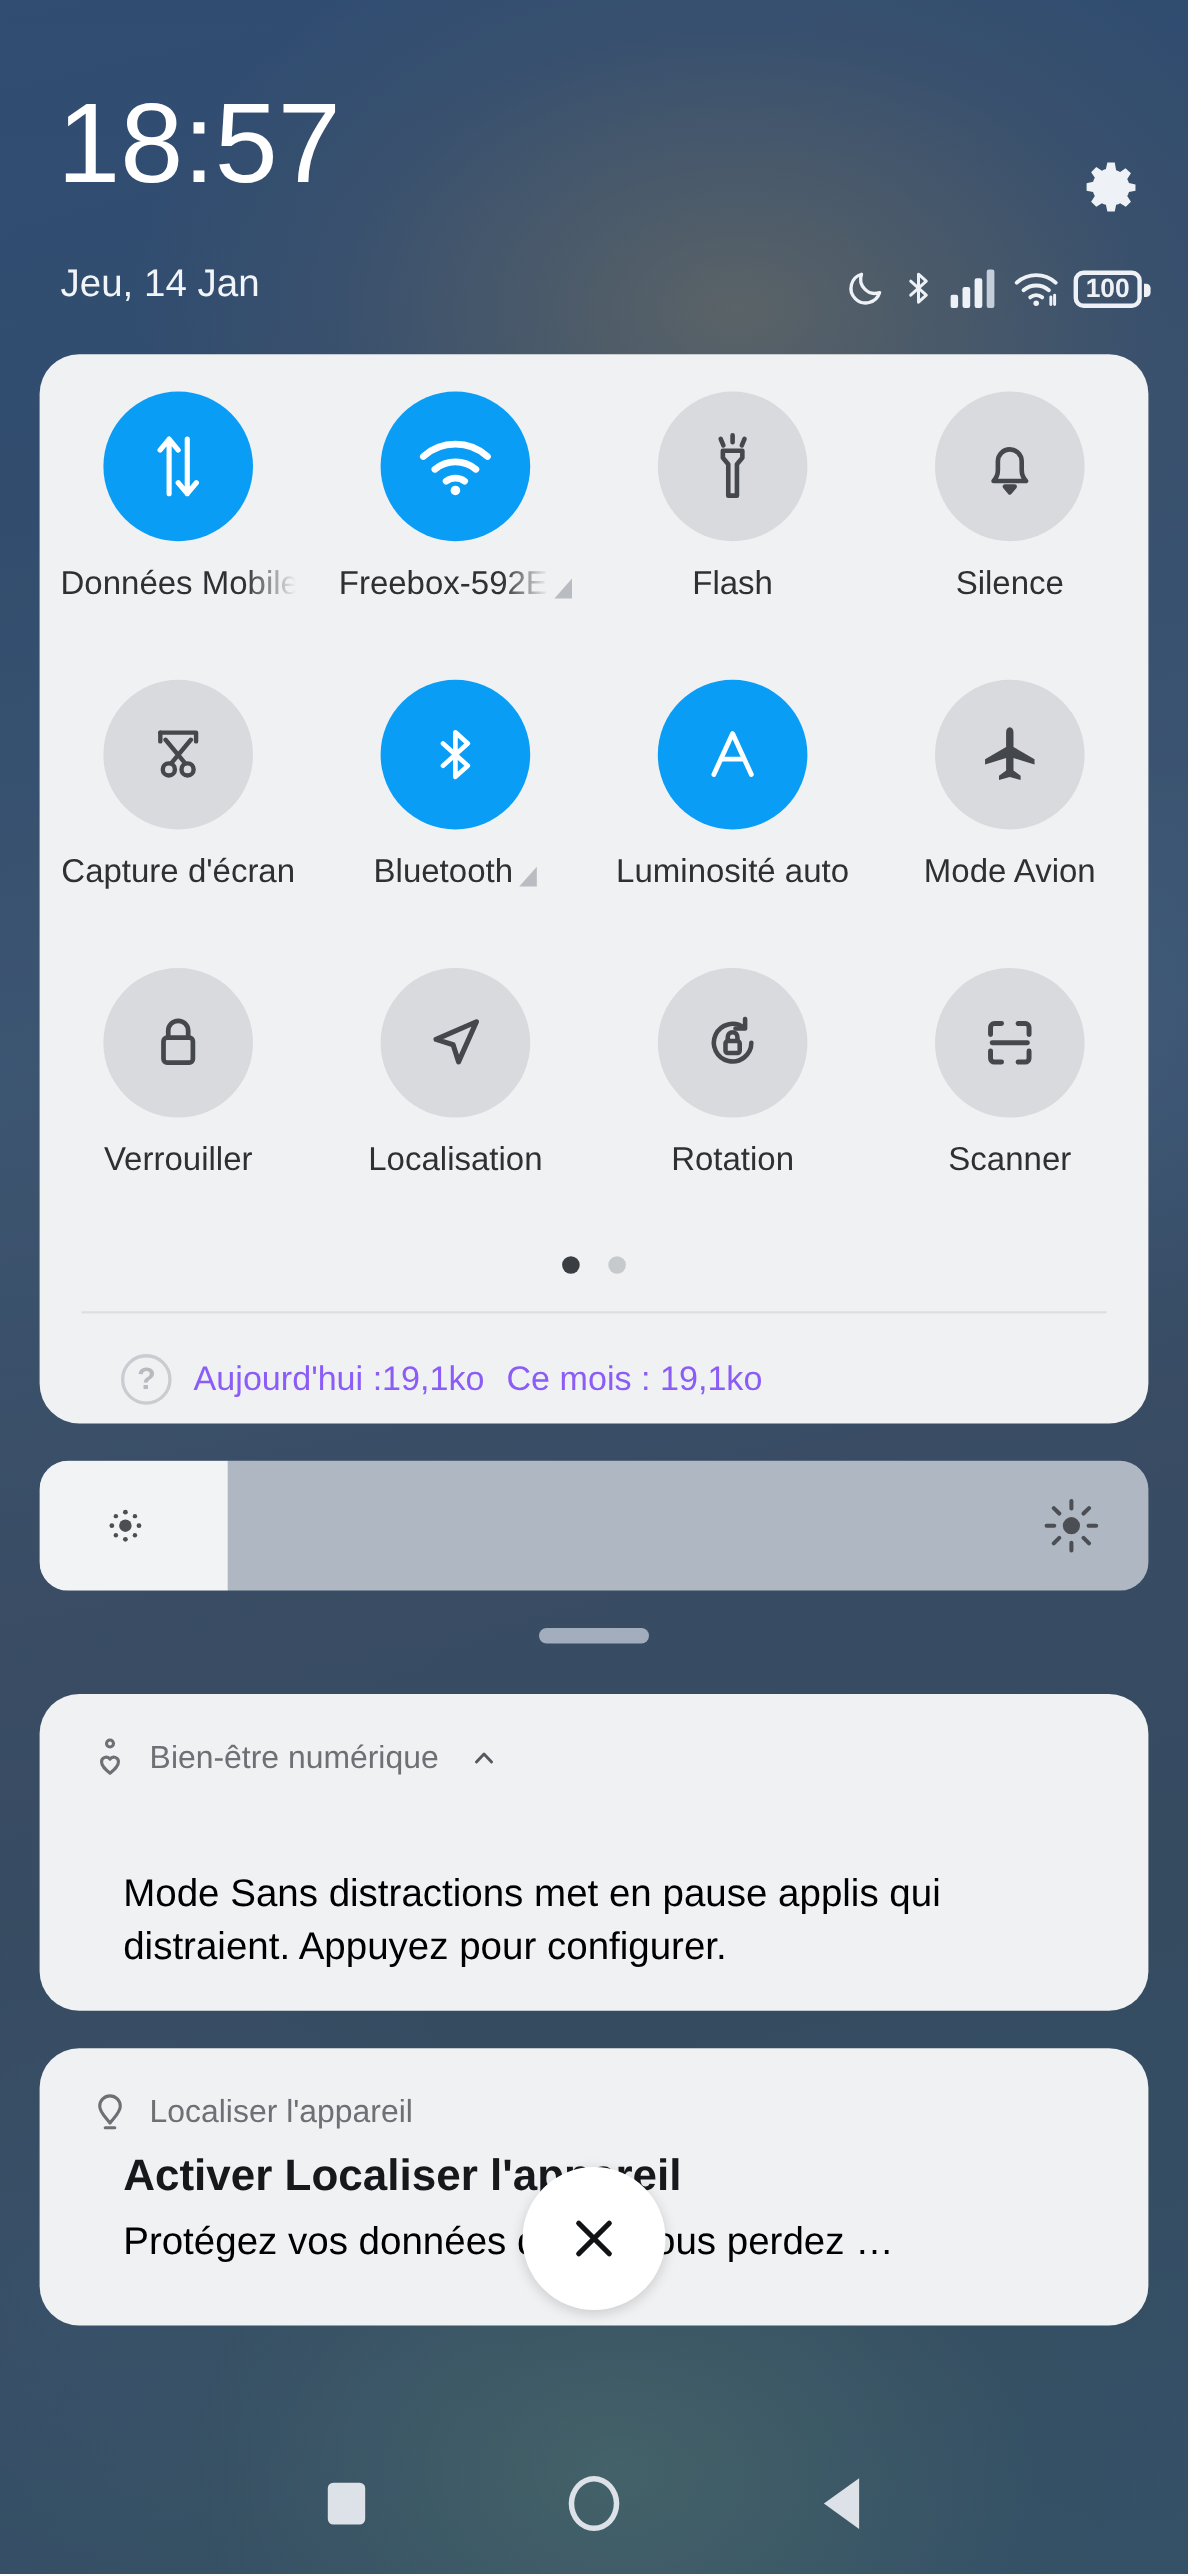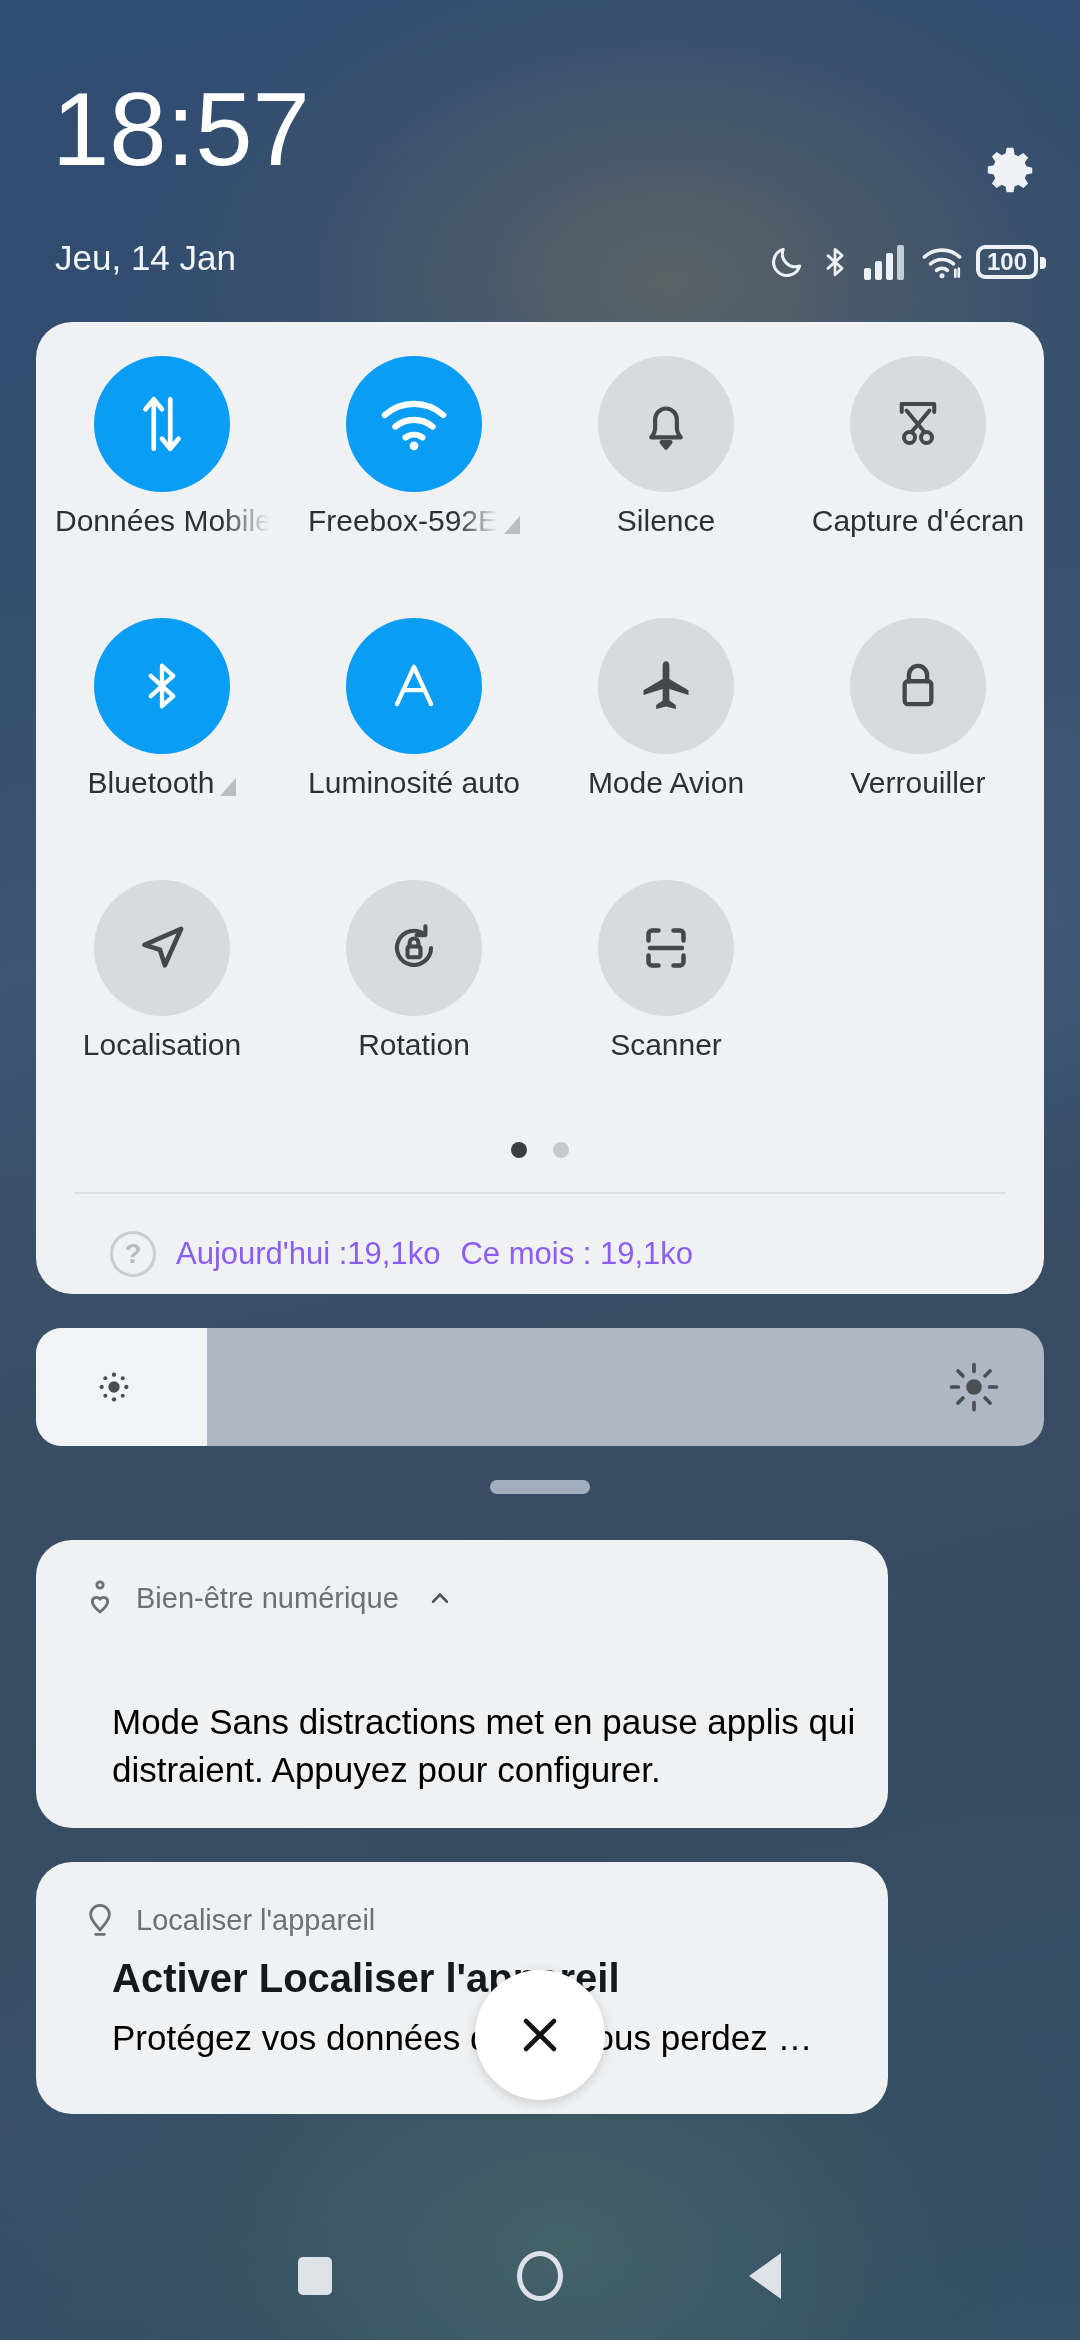--- a/index.html
+++ b/index.html
@@ -133,21 +133,21 @@
     height: 136px;
     border-radius: 50%;
     background: #d8dadd;
     display: flex;
     align-items: center;
     justify-content: center;
   }
   .tile.active .tile-icon { background: #0a9df5; }
   .tile-icon svg { display: block; }
   .tile-label-row {
-    margin-top: 12px;
+    margin-top: 22px;
     width: 252px;
     display: flex;
     align-items: center;
     justify-content: center;
     gap: 6px;
     padding: 0 4px;
   }
   .tile-label {
     font-size: 30px;
     line-height: 34px;
@@ -255,21 +255,21 @@
     width: 100px;
     height: 14px;
     border-radius: 7px;
     background: rgba(226,234,243,0.62);
   }
 
   
   .notif {
     position: absolute;
     left: 36px;
-    width: 852px;
+    width: 1008px;
     background: #eff1f3;
     border-radius: 36px;
   }
   #notif-0 { top: 1540px; height: 288px; }
   #notif-1 { top: 1862px; height: 252px; }
 
   .notif-head {
     position: absolute;
     left: 44px;
     top: 38px;
@@ -440,20 +440,31 @@
           <path d="M9.1 14.1a5 5 0 0 1 5.8 0"></path>
           <circle cx="12" cy="17" r="1.5" fill="#ffffff" stroke="none"></circle>
         </svg>
       </div>
       <div class="tile-label-row">
         <span class="tile-label fade">Freebox-592E</span>
         <span class="corner-tri"></span>
       </div>
     </div>
 
+    <div class="tile">
+      <div class="tile-icon">
+        <svg width="60" height="64" viewBox="0 0 24 26" fill="none" stroke="#44474b" stroke-width="1.7" stroke-linecap="round" stroke-linejoin="round">
+          <path d="M12 1.5v2.6M7.6 2.8l1 2.4M16.4 2.8l-1 2.4"></path>
+          <path d="M8.4 7.2h7.2v2.6l-2 2.4v11.6h-3.2V12.2l-2-2.4z"></path>
+        </svg>
+      </div>
+      <div class="tile-label-row">
+        <span class="tile-label">Flash</span>
+      </div>
+    </div>
 
     <div class="tile">
       <div class="tile-icon">
         <svg width="60" height="64" viewBox="0 0 24 26" fill="none" stroke="#44474b" stroke-width="1.7" stroke-linecap="round" stroke-linejoin="round">
           <path d="M6 18.4c1.1-1.2 1.6-2.3 1.6-4.1v-3.2a4.4 4.4 0 0 1 8.8 0v3.2c0 1.8.5 2.9 1.6 4.1z"></path>
           <path d="M10.2 20.4h3.6L12 22.6z" fill="#44474b"></path>
         </svg>
       </div>
       <div class="tile-label-row">
         <span class="tile-label">Silence</span>

